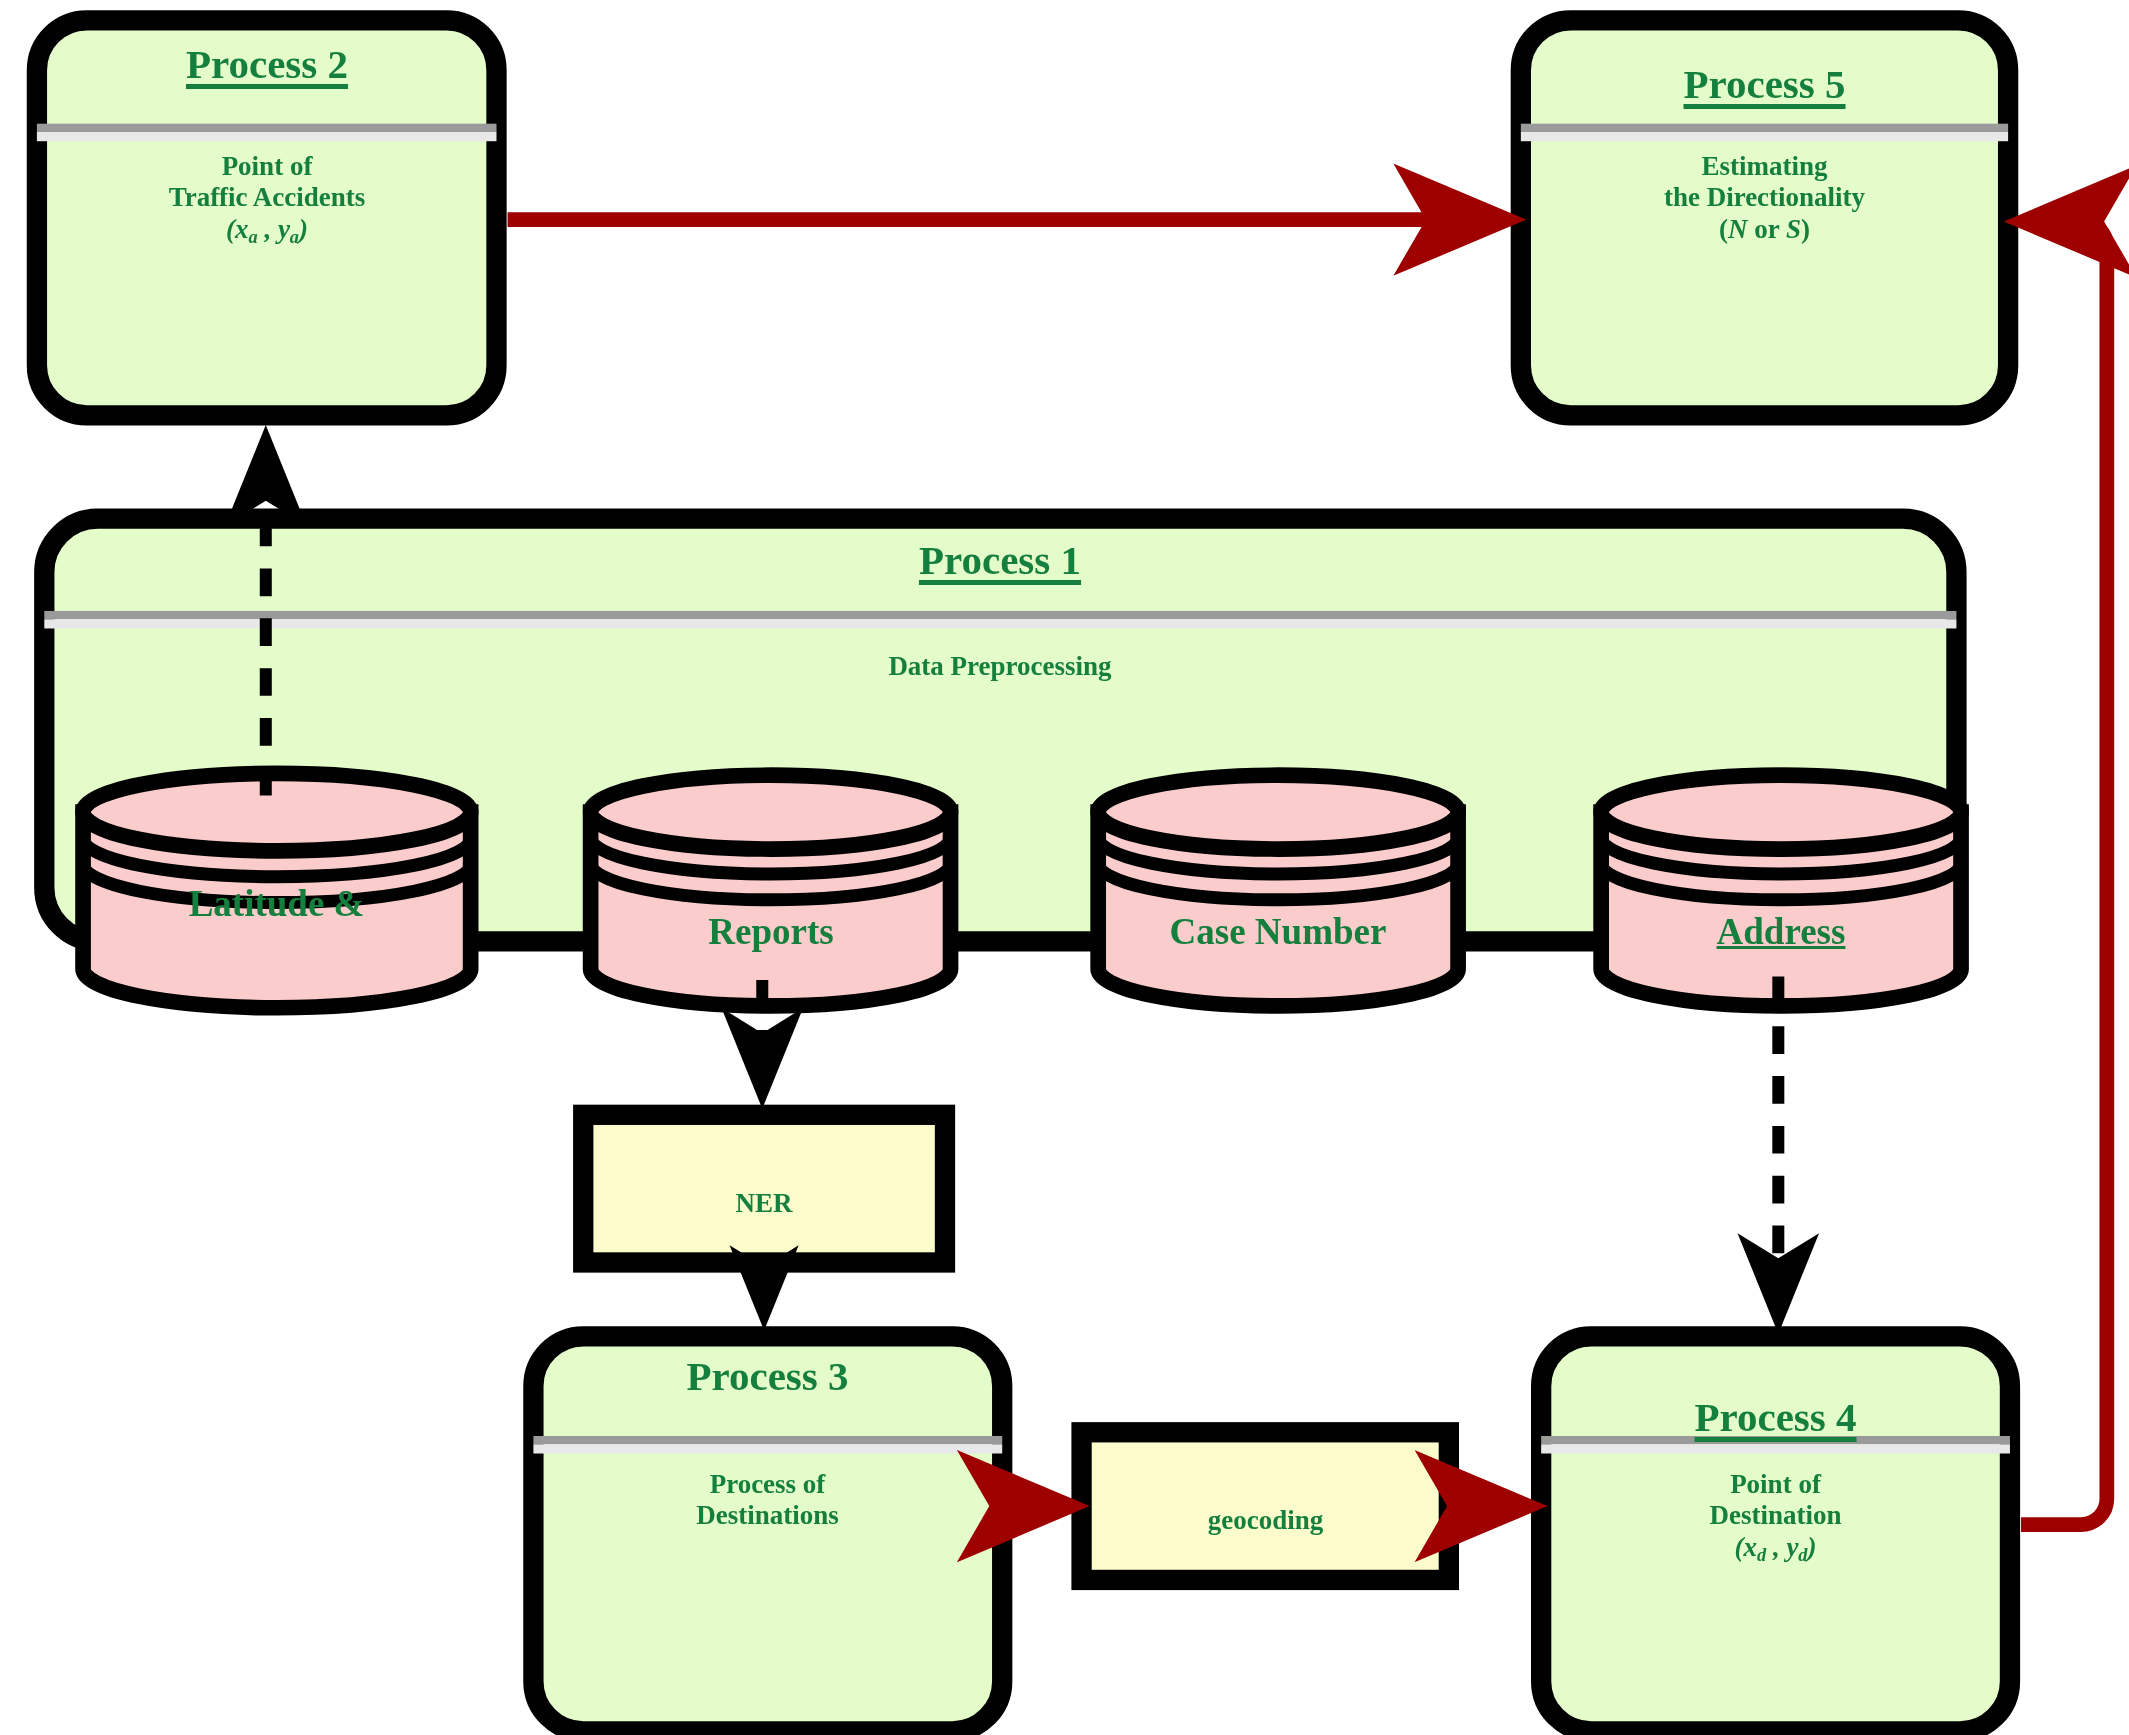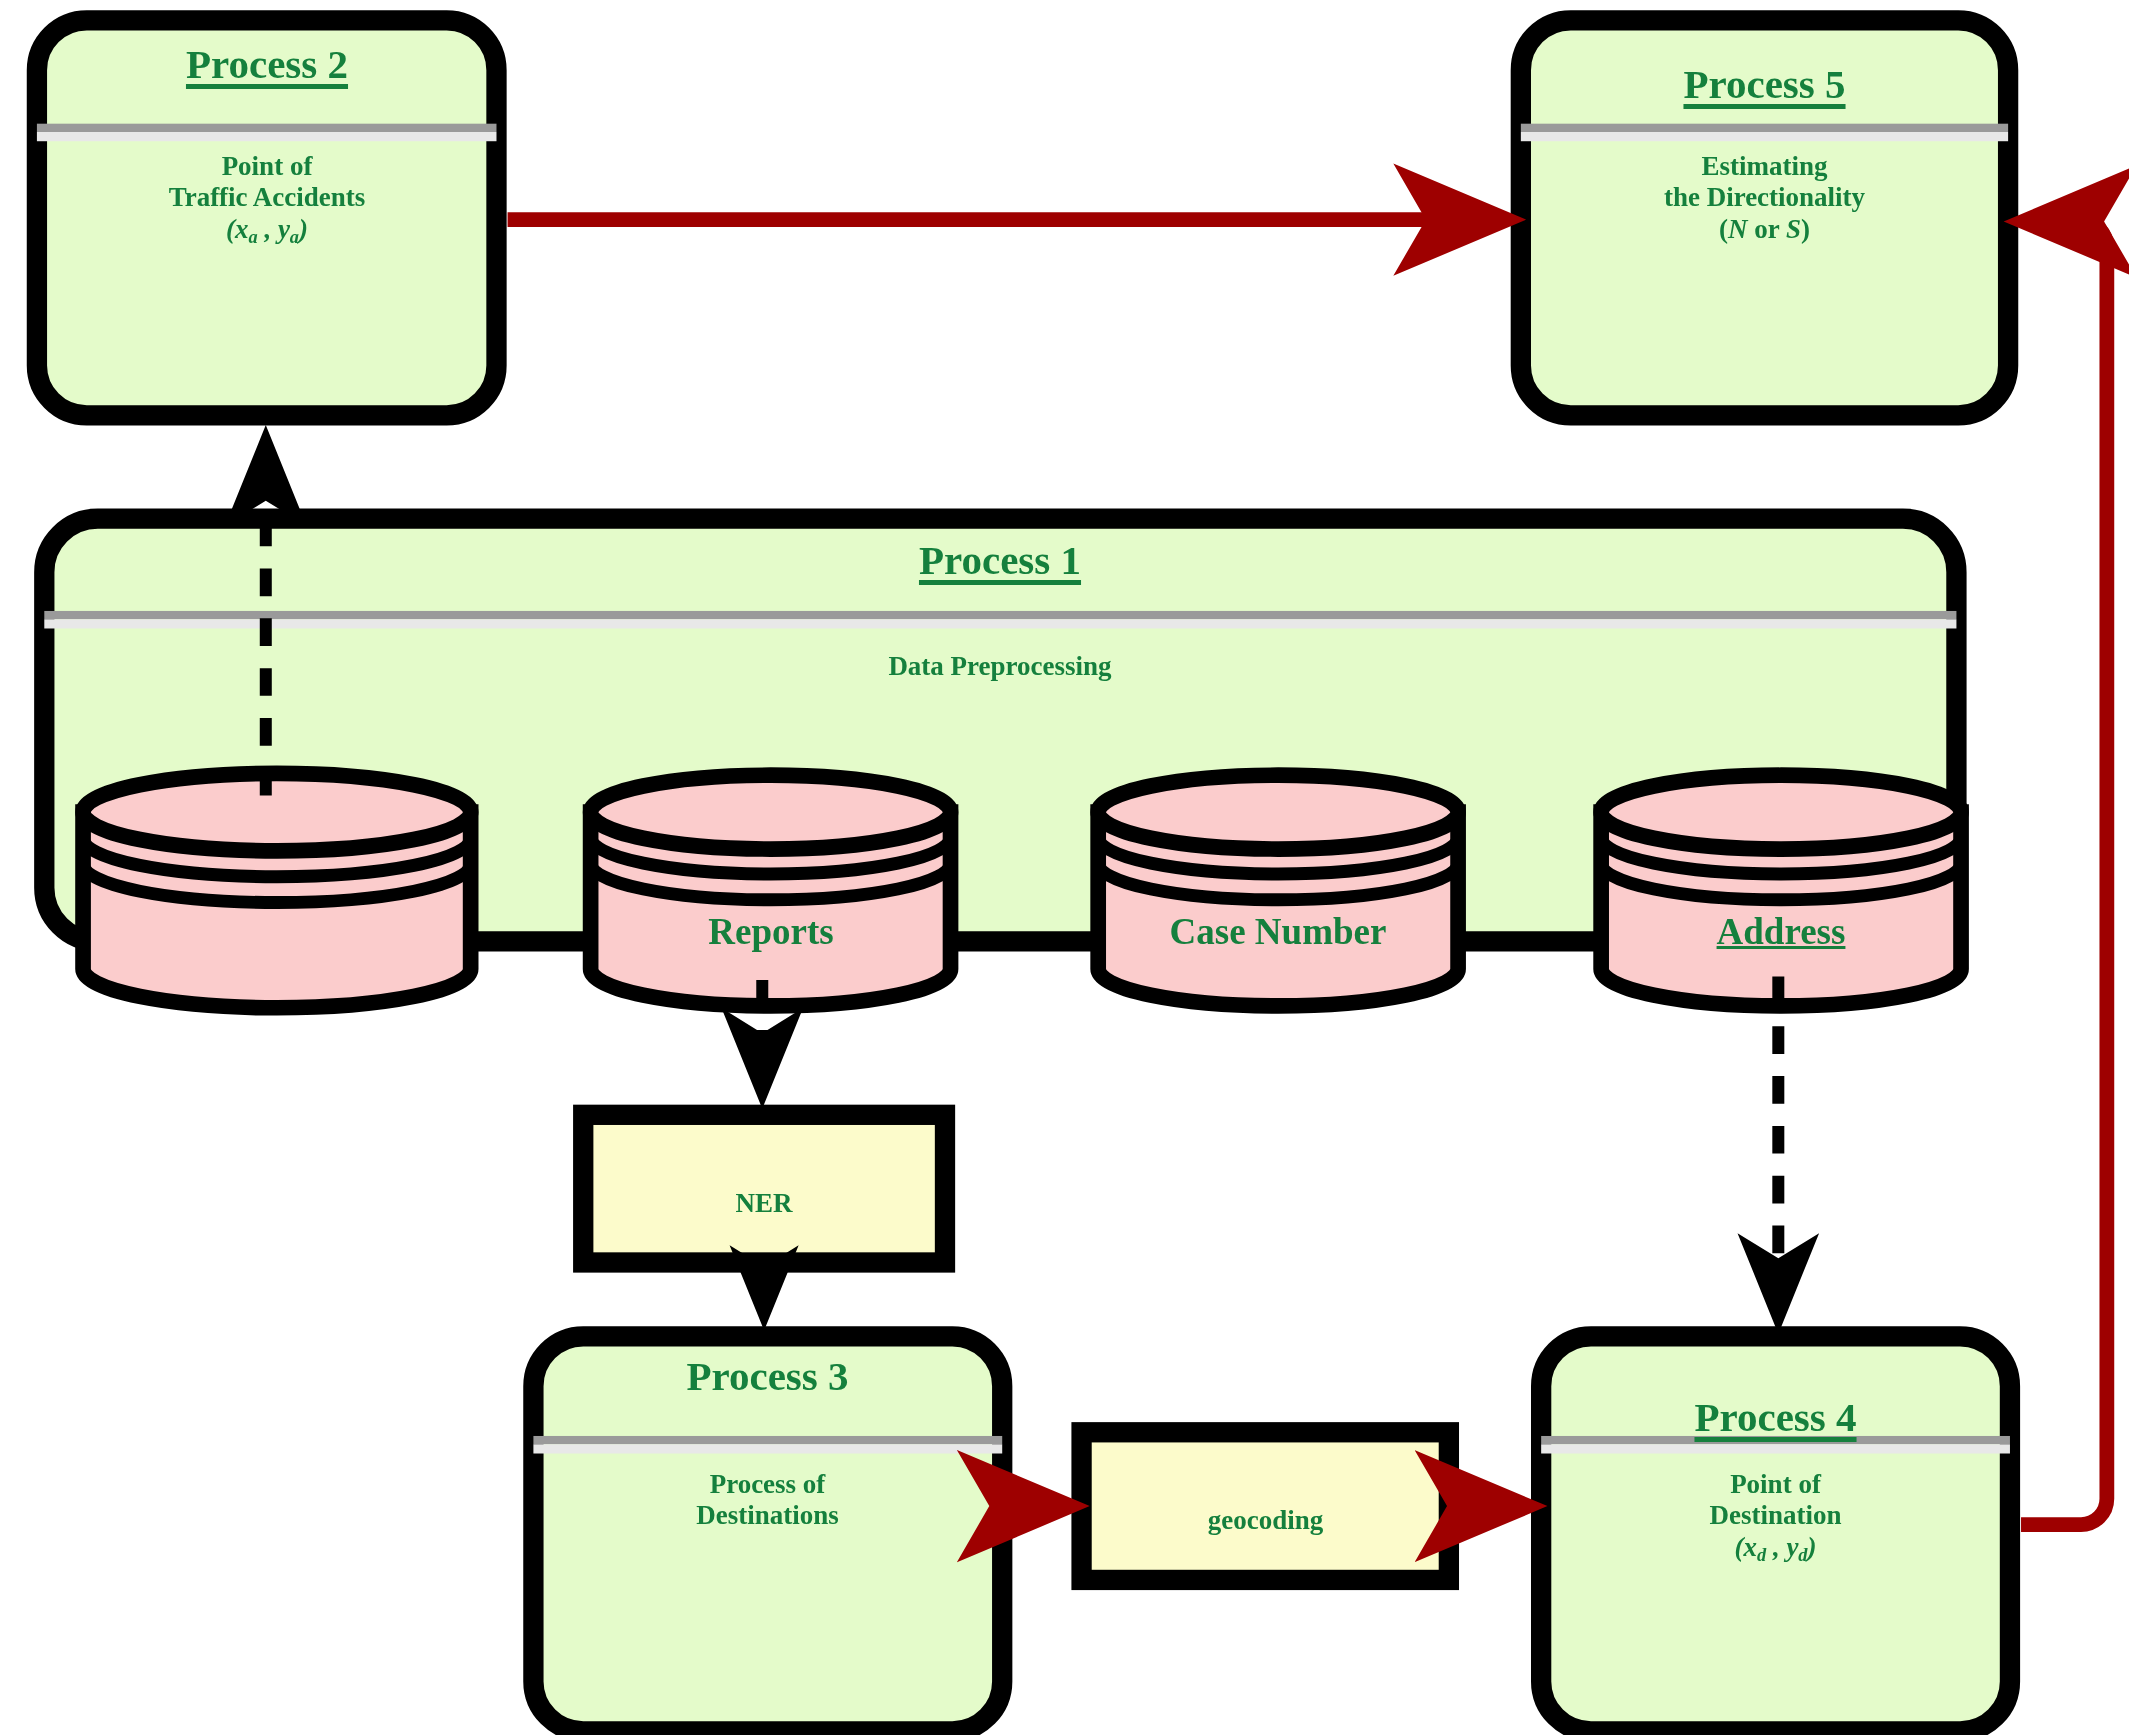--- a/index.html
+++ b/index.html
@@ -210,20 +210,21 @@
   </div>
 
   <div class="node-text proc-title" style="left:1541px; top:1353px; width:469px;margin-top:41px;">Process 4</div>
   <div class="node-text proc-body" style="left:1541px; top:1469px; width:469px;">
     <div>Point of</div>
     <div>Destination</div>
     <div class="coord">(<span class="ital">x</span><sub class="ital">d</sub> , <span class="ital">y</span><sub class="ital">d</sub>)</div>
   </div>
 
   <div class="node-text db-label" style="left:92px; top:881px; width:369px;">
+    <div>Latitude &amp;</div>
   </div>
   <div class="node-text db-label" style="left:591px; top:909px; width:360px;">Reports</div>
   <div class="node-text db-label" style="left:1098px; top:909px; width:360px;">Case Number</div>
   <div class="node-text db-label" style="left:1601px; top:909px; width:360px;text-decoration:underline;">Address</div>
 
   <div class="node-text rect-label" style="left:583px; top:1165px; width:362px;">NER</div>
   <div class="node-text rect-label" style="left:1082px; top:1482px; width:367px;">geocoding</div>
 
 </div>
 

